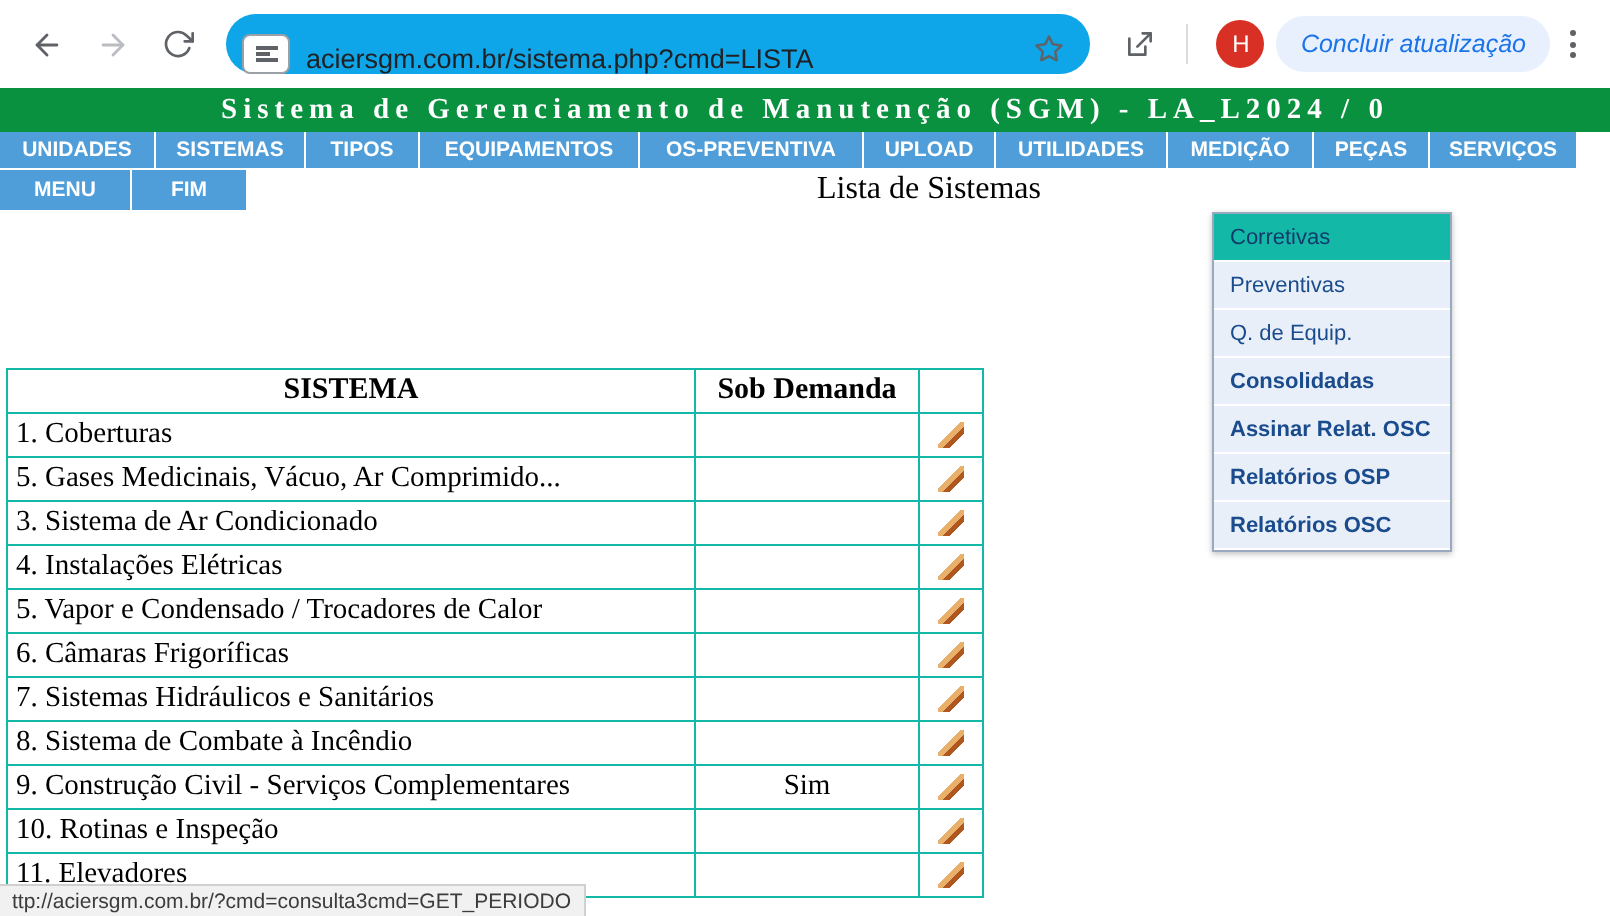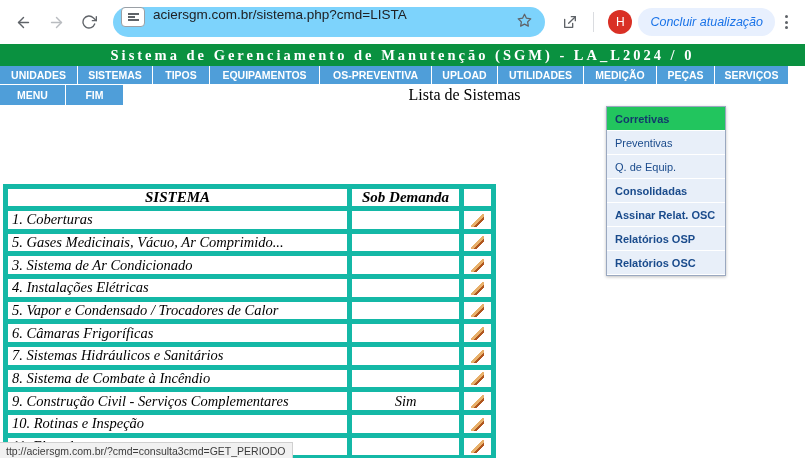--- a/index.html
+++ b/index.html
@@ -35,24 +35,24 @@
     font-size: 17px;
     border-radius: 50%;
     flex: 0 0 auto;
     margin-right: 3px;
   }
   .nav-btn.disabled { color: #b9bcc0; }
 
   .omnibox {
     flex: 1 1 auto;
     height: 30px;
-    background: #7dd3fc;
+    background: #0ea5e9;
     border-radius: 16px;
     display: flex;
-    align-items: flex-start;
+    align-items: flex-end;
     padding: 0 8px;
     margin: 0 8px 0 6px;
     min-width: 0;
     position: relative;
   }
   .site-chip {
     width: 22px;
     height: 18px;
     border: 1px solid #9aa0a6;
     border-radius: 4px;
@@ -230,49 +230,47 @@
     align-items: center;
     padding-left: 8px;
     font-size: 11px;
     color: #1a4b8c;
     background: #e8eff9;
     border-bottom: 1px solid #ffffff;
     white-space: nowrap;
     box-sizing: border-box;
   }
   .dropdown .dd-item.highlight {
-    background: #22c55e;
+    background: #14b8a6;
     color: #123a6b;
-    font-weight: bold;
   }
   .dropdown .dd-item.bold { font-weight: bold; }
 
   
   .table-wrap {
     position: absolute;
     left: 3px;
     top: 140px;
     width: 488px;
   }
   table.sistemas {
     border-collapse: collapse;
     width: 488px;
     table-layout: fixed;
   }
   table.sistemas th, table.sistemas td {
-    border: 5px solid #14b8a6;
+    border: 1px solid #14b8a6;
     font-size: 14.5px;
     font-family: "Liberation Serif", serif;
     color: #000;
     height: 22px;
     padding: 0 4px;
     box-sizing: border-box;
     overflow: hidden;
     white-space: nowrap;
-    font-style: italic;
   }
   table.sistemas th {
     font-weight: bold;
     text-align: center;
     font-size: 15px;
   }
   col.c1 { width: 344px; }
   col.c2 { width: 112px; }
   col.c3 { width: 32px; }
   td.demanda { text-align: center; }

